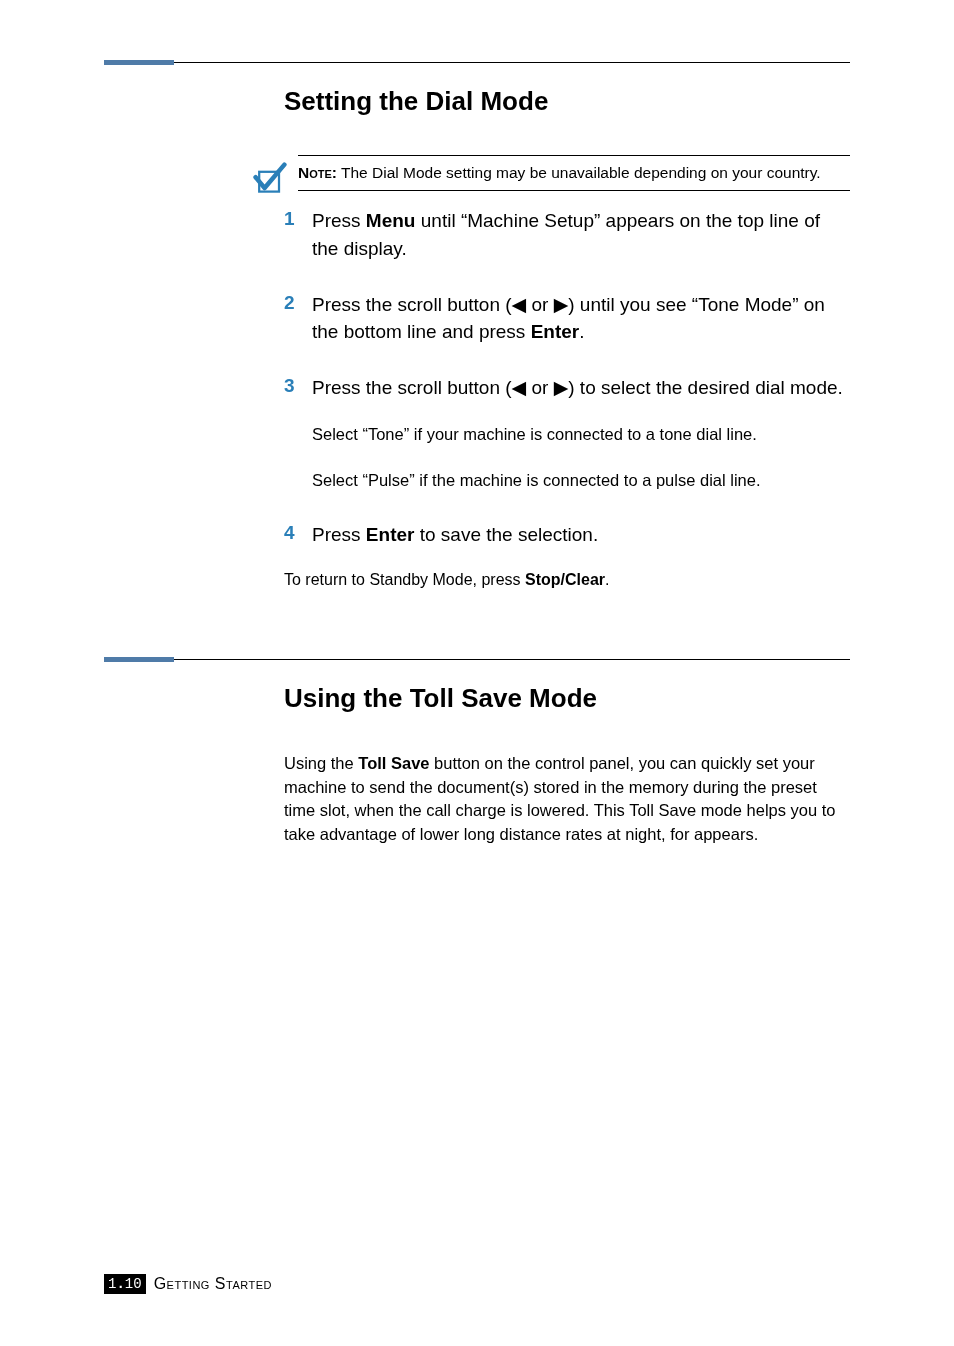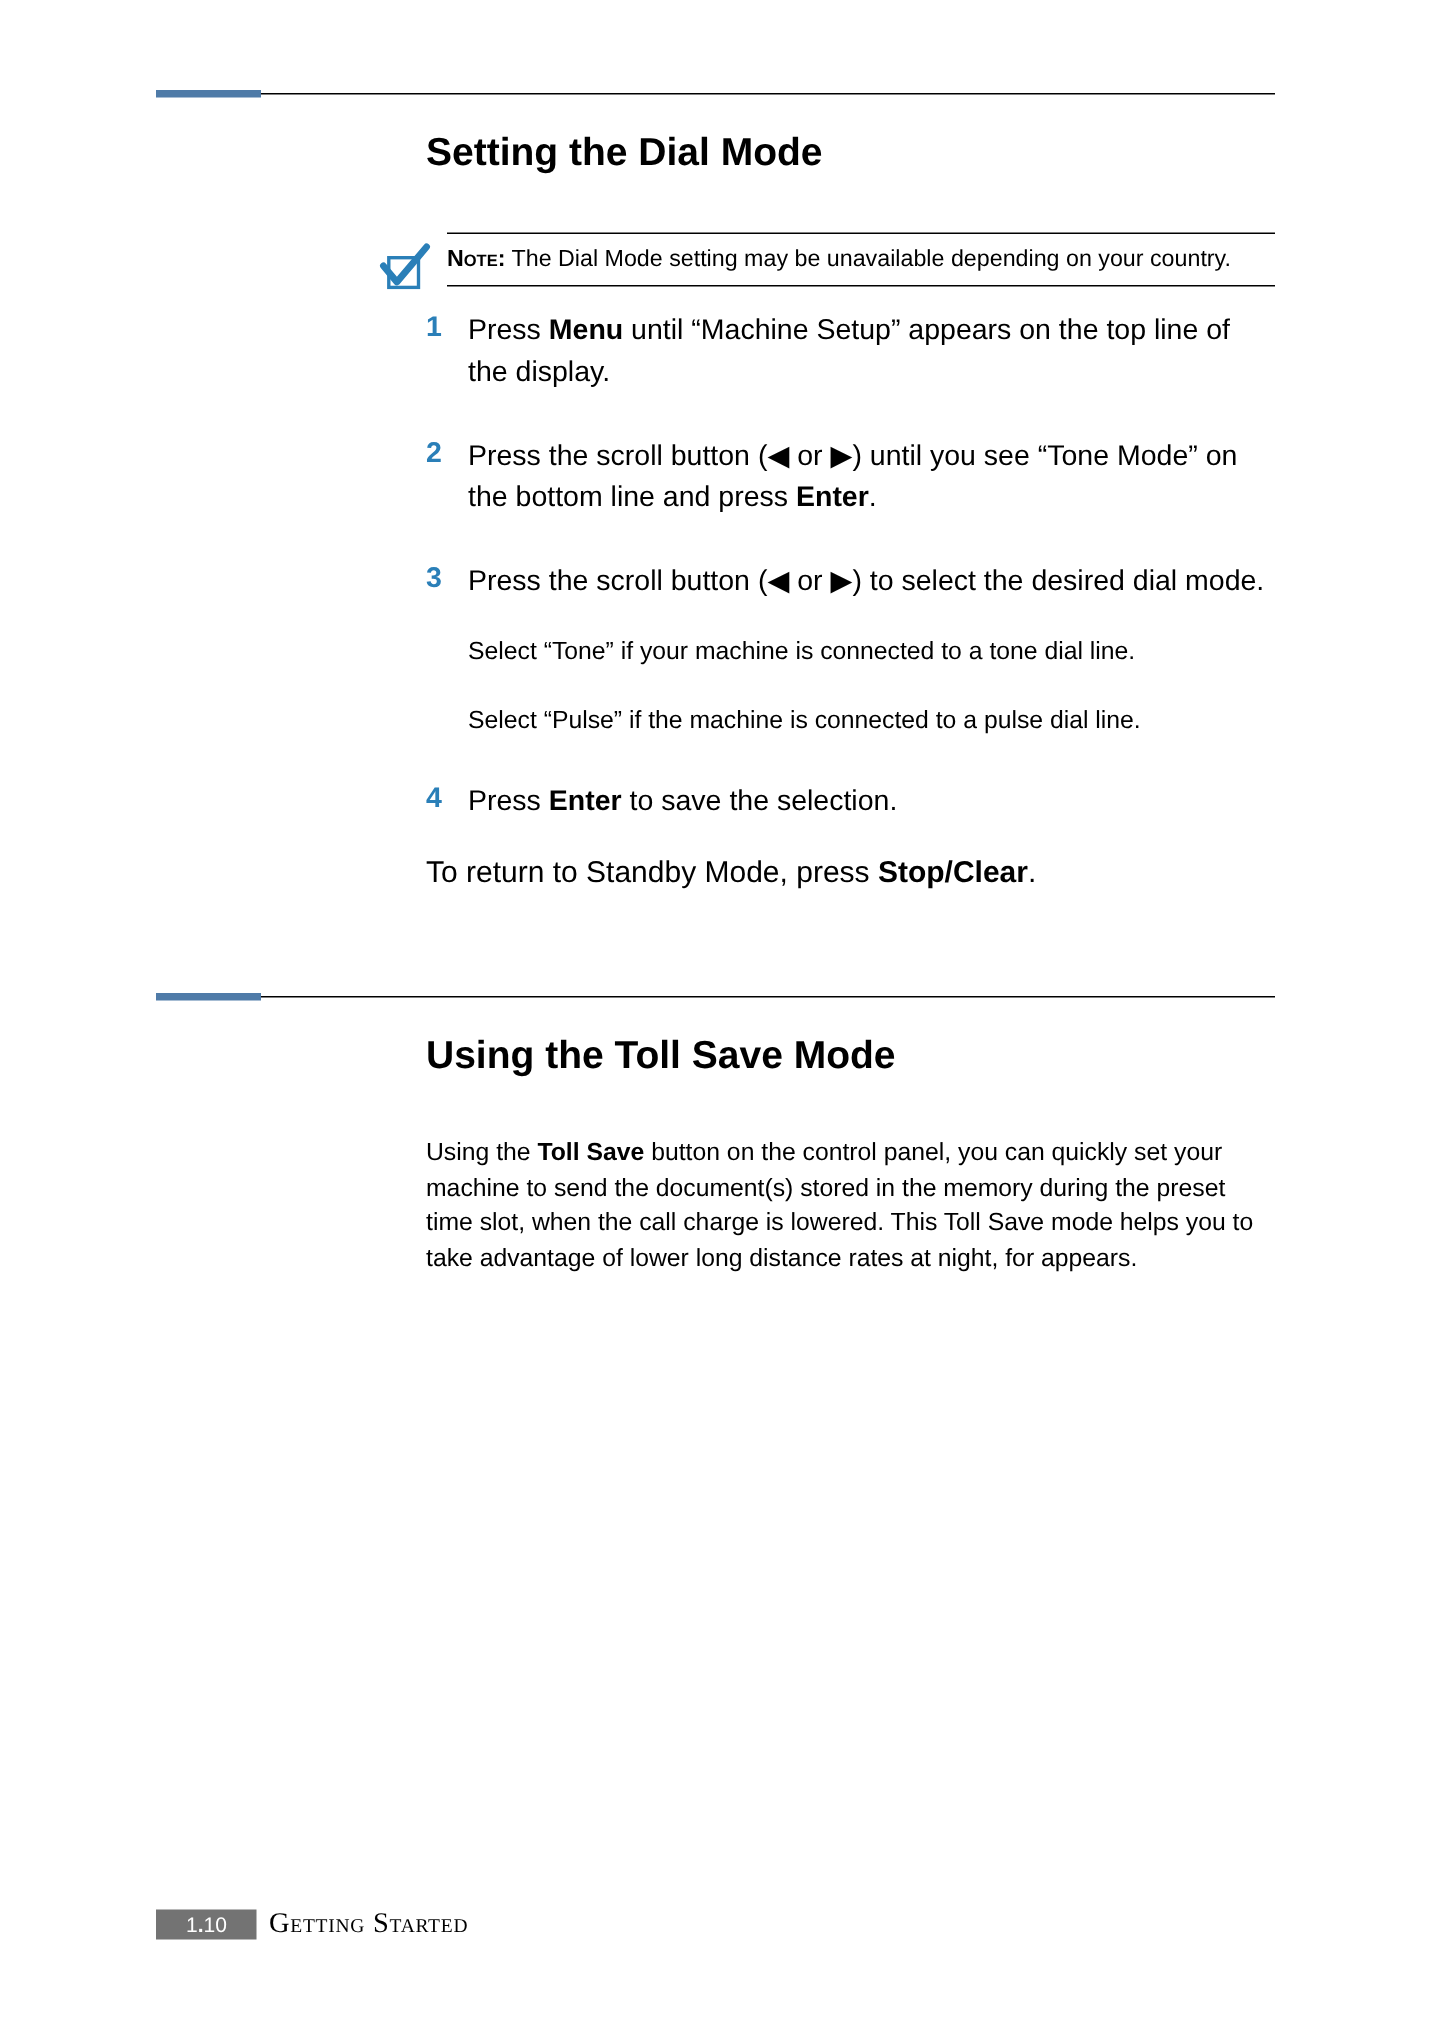--- a/index.html
+++ b/index.html
@@ -92,44 +92,44 @@
   .step-text {
     font-size: 19px;
     line-height: 1.45;
   }
   .step-sub {
     margin: 0 0 22px 28px;
     font-size: 16.5px;
     line-height: 1.45;
   }
   .closing {
-    font-size: 20px;
+    font-size: 16px;
     margin-top: 2px;
     margin-bottom: 8px;
   }
   .footer {
     position: absolute;
     bottom: 52px;
     left: 104px;
     display: flex;
     align-items: center;
   }
   .page-num-box {
-    background: #737373;
+    background: #000000;
     color: #fff;
     font-size: 14px;
-    padding: 2px 20px;
+    padding: 2px 4px;
     margin-right: 8px;
+    font-family: Liberation Mono, monospace;
   }
   .page-num-box span { font-weight: normal; }
   .footer-label {
-    font-size: 19px;
+    font-size: 16px;
     font-variant: small-caps;
     letter-spacing: 0.5px;
-    font-family: Liberation Serif, serif;
   }
 </style>
 </head>
 <body>
 
 <div class="page">
 
   <div class="section">
     <hr class="hr-thin">
     <div class="accent-bar"></div>

